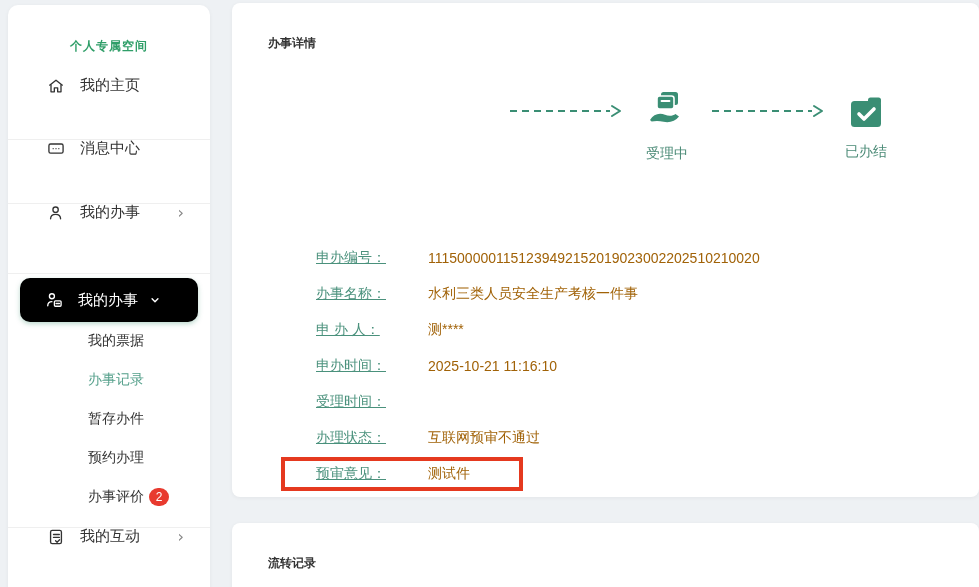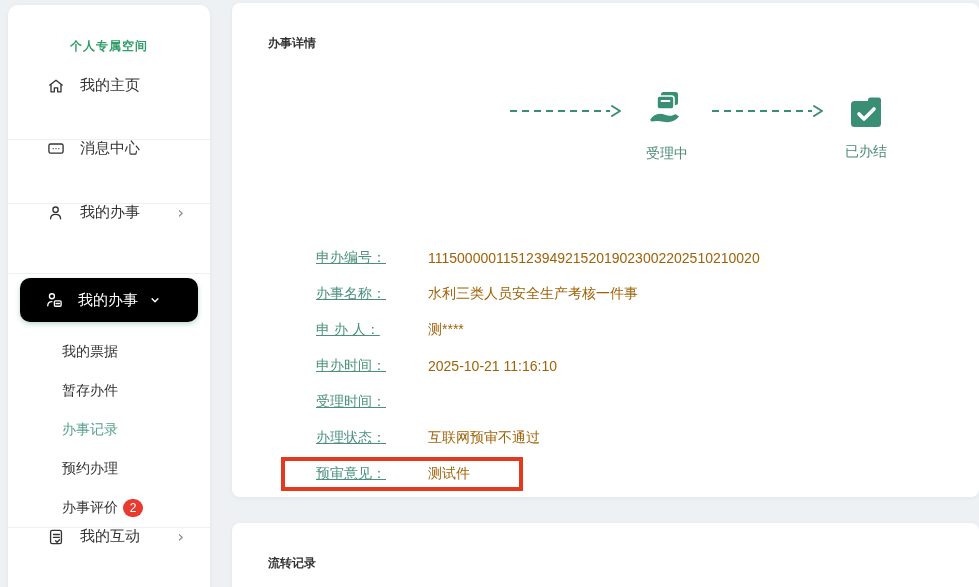--- a/index.html
+++ b/index.html
@@ -18,21 +18,21 @@
     padding-left:38px;box-sizing:border-box;font-size:15px;color:#333;cursor:pointer;}
   .nav-item svg{margin-right:14px;flex:0 0 auto;}
   .chev-r{position:absolute;right:26px;font-size:16px;color:#888;font-family:"DejaVu Sans",sans-serif;}
   .divider{position:absolute;left:0;width:100%;height:1px;background:#efefef;}
   .pill{position:absolute;left:12px;top:273px;width:178px;height:44px;border-radius:10px;
     background:#000000;display:flex;align-items:center;padding-left:24px;box-sizing:border-box;
     color:#fff;font-size:15px;cursor:pointer;box-shadow:0 2px 5px rgba(63,145,115,.35);}
   .pill svg{margin-right:14px;}
   .pill .chev-d{position:absolute;right:22px;display:flex;}
   .sub-list{position:absolute;top:327px;left:0;width:100%;}
-  .sub-item{height:39px;display:flex;align-items:center;padding-left:54px;font-size:14px;
+  .sub-item{height:39px;display:flex;align-items:flex-start;padding-left:80px;font-size:14px;
     color:#333;cursor:pointer;}
   .sub-item.selected{color:#55a08b;}
   .badge{margin-left:5px;min-width:12px;height:18px;padding:0 4px;border-radius:9px;
     background:#e83a2f;color:#fff;font-size:12px;line-height:18px;text-align:center;}
   
   .card1{left:232px;top:3px;width:747px;height:494px;border-radius:8px;}
   .card2{left:232px;top:523px;width:747px;height:70px;border-radius:8px 8px 0 0;}
   .card-title{position:absolute;left:36px;top:32px;font-size:12px;font-weight:600;color:#333;}
   
   .step{position:absolute;width:90px;text-align:center;}
@@ -93,25 +93,25 @@
       <svg width="14" height="14" viewBox="0 0 24 24" fill="none" stroke="#fff" stroke-width="2.4" stroke-linecap="round" stroke-linejoin="round">
           <path d="M7 10 l5 5 5 -5"></path>
         </svg>
     </span>
   </div>
 
   <div class="sub-list">
     <div class="sub-item">
       <span>我的票据</span>
     </div>
-    <div class="sub-item">
-      <span>暂存办件</span>
-    </div>
     <div class="sub-item selected">
       <span>办事记录</span>
+    </div>
+    <div class="sub-item">
+      <span>暂存办件</span>
     </div>
     <div class="sub-item">
       <span>预约办理</span>
     </div>
     <div class="sub-item">
       <span>办事评价</span>
       <span class="badge">2</span>
     </div>
   </div>
 

